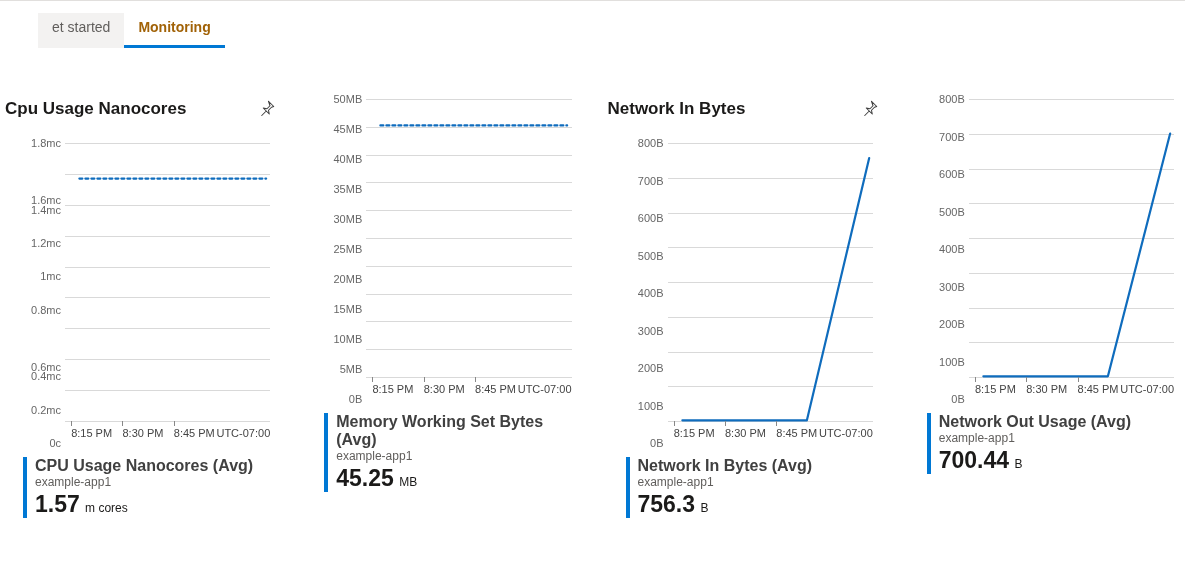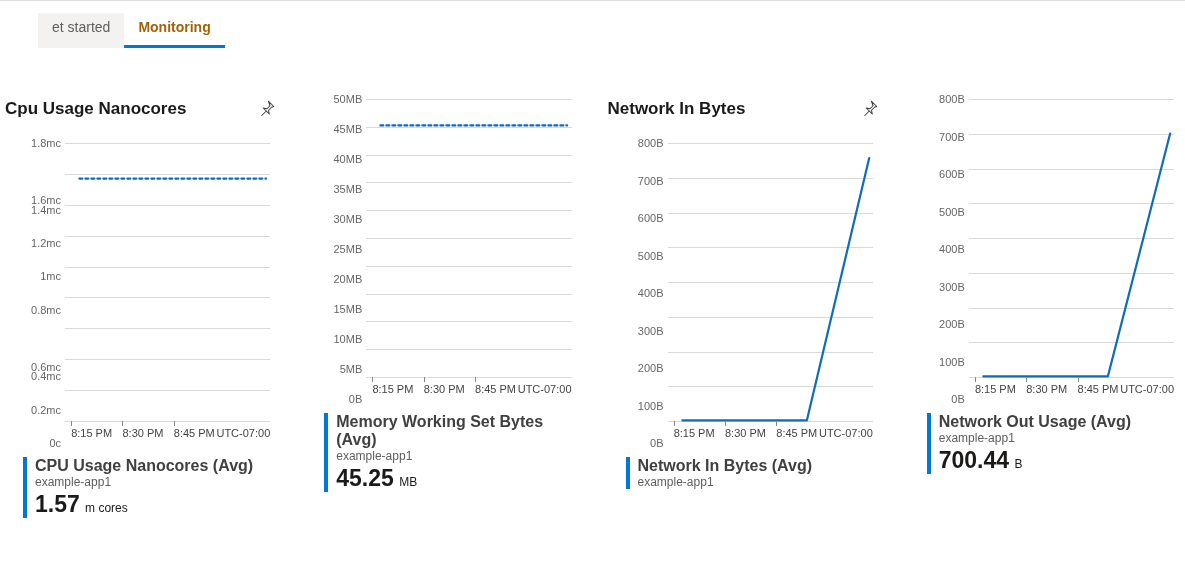--- a/index.html
+++ b/index.html
@@ -267,20 +267,23 @@
           <div class="xtick" style="left: 28%;"></div>
           <div class="xlab" style="left: 28%;">8:30 PM</div>
           <div class="xtick" style="left: 53%;"></div>
           <div class="xlab" style="left: 53%;">8:45 PM</div>
           <div class="tz">UTC-07:00</div>
         </div>
       </div>
       <div class="legend">
     <div class="metric">Network In Bytes (Avg)</div>
     <div class="subtext">example-app1</div>
+    <div class="value-row">
+      <span class="bigval">756.3</span><span class="unit"> B</span>
+    </div>
       </div>
     </div>
     <div class="card">
       <div class="chart">
         <div class="ylab" style="top: calc(0%);">800B</div>
         <div class="ylab" style="top: calc(12.5%);">700B</div>
         <div class="ylab" style="top: calc(25%);">600B</div>
         <div class="ylab" style="top: calc(37.5%);">500B</div>
         <div class="ylab" style="top: calc(50%);">400B</div>
         <div class="ylab" style="top: calc(62.5%);">300B</div>

